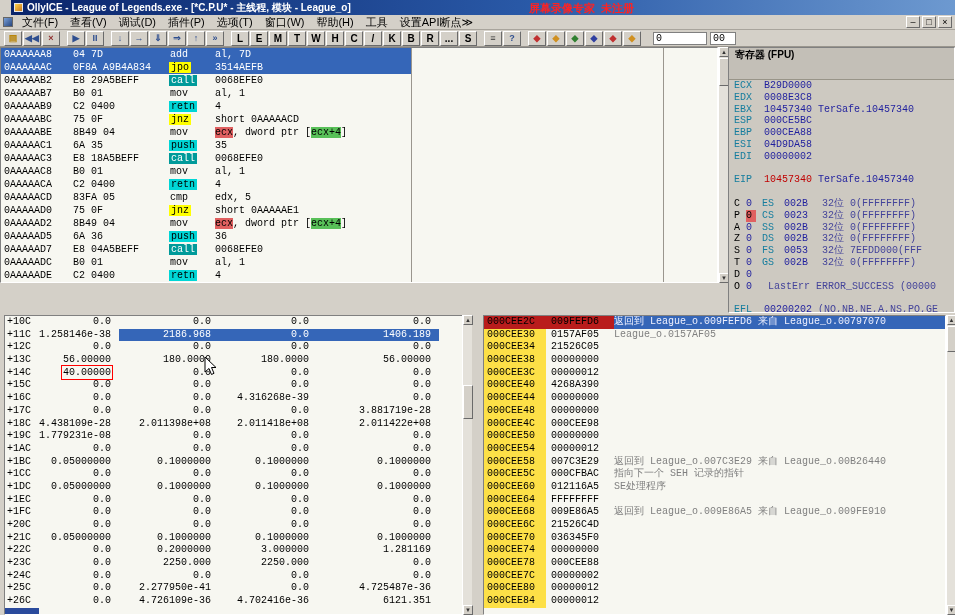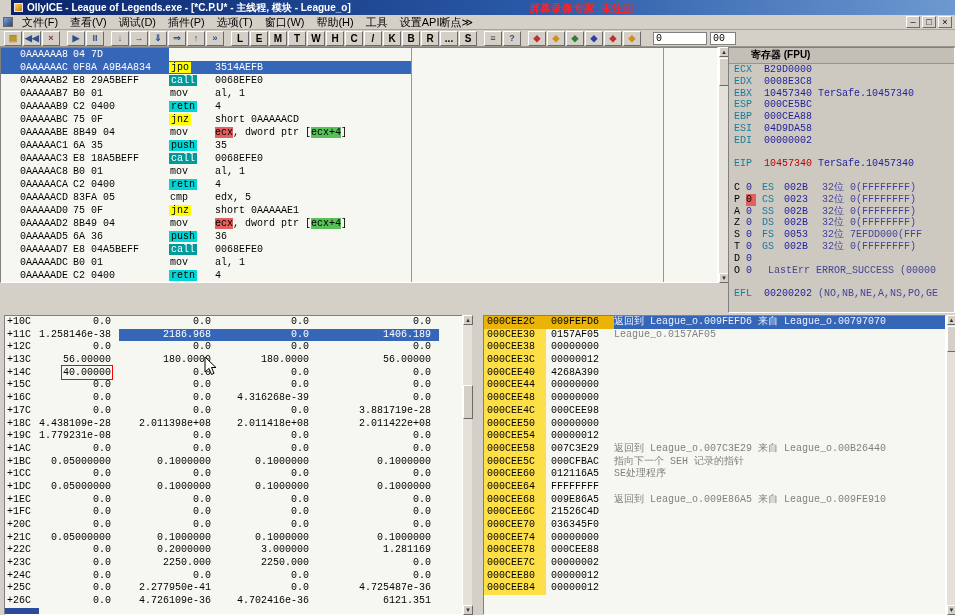--- a/index.html
+++ b/index.html
@@ -42,38 +42,38 @@
   .tinput-val{width:26px;margin-left:2px}
 
   
   .pane{position:absolute;background:#f7f7f1;border:1px solid;
     border-color:#808080 #ffffff #ffffff #808080;overflow:hidden;
     font:10px "Liberation Mono","DejaVu Sans Mono",monospace;color:#000}
 
   
   #disasm{left:0;top:47px;width:718px;height:236px}
   .drow{display:flex;height:13px;line-height:13px;white-space:pre}
-  .d-addr{width:72px;padding-left:19px}
+  .d-addr{width:72px;padding-left:3px}
   .d-bytes{width:96px}
   .d-instr{width:242px;display:flex}
   .d-comment{flex:1}
   .drow.sel .d-addr,.drow.sel .d-bytes,.drow.sel .d-instr{background:var(--sel);color:#fff}
   .mnw{display:inline-block;width:46px}
   .mn-plain{padding:0 1px}
   .chip{padding:0 2px}
   .chip-jump{background:var(--jump);color:#000}
   .chip-call{background:var(--call);color:#fff}
   .chip-stack{background:var(--stk);color:#000}
   .hl-red{background:var(--hlred);color:#000}
   .hl-green{background:var(--hlgreen);color:#000}
   .vline{position:absolute;top:0;bottom:0;width:1px;background:#9a968e}
 
   
   #registers{left:728px;top:47px;width:227px;height:266px;background:#cdc9c1}
-  .rhdr{height:16px;line-height:16px;padding-left:22px;background:#c3bfb7;
+  .rhdr{height:32px;line-height:16px;padding-left:6px;background:#c3bfb7;
     border-bottom:1px solid #989488;font:bold 10px "Liberation Sans",sans-serif;color:#000;white-space:pre}
   .rrow{height:11.8px;line-height:11.8px;padding-left:5px;white-space:pre;display:flex}
   .rname{width:30px;color:#157d9e}
   .rval{color:#1f1f9e}
   .rval.eip{color:var(--eipred)}
   .rextra{color:#1f1f9e;margin-left:6px}
   .rflag{width:12px;color:#000}
   .rbit{width:16px;color:#1f1f9e}
   .rbit.chg{background:var(--hlred);color:#000;width:auto;min-width:10px;margin-right:6px}
   .rseg{width:22px;color:#157d9e}
@@ -90,21 +90,21 @@
   .m-val.sel{background:var(--sel);color:#fff}
   .redbox-text{outline:1px solid var(--ann);outline-offset:1px}
   .partial-sel{position:absolute;left:0;top:292px;width:34px;height:7px;background:#2a4a9c}
 
   
   #stack{left:483px;top:315px;width:463px;height:300px}
   .srow{display:flex;height:12.7px;line-height:12.7px;white-space:pre}
   .s-addr{width:62px;padding-left:3px;background:#fde047}
   .s-val{width:68px;padding-left:5px}
   .s-comment{flex:1;color:#808080;padding-left:0;overflow:hidden}
-  .srow.sel .s-addr,.srow.sel .s-val{background:#eab308}
+  .srow.sel .s-addr,.srow.sel .s-val{background:#b91c1c}
   .srow.sel .s-comment{background:var(--sel);color:#eef0ff}
 
   
   .vscroll{position:absolute;width:10px;background:#e4e1da;border-left:1px solid #fff}
   .sarrow{position:absolute;left:0;width:10px;height:10px;background:#d4d0c8;border:1px solid;
     border-color:#fff #6a6a6a #6a6a6a #fff;font-size:6px;line-height:8px;text-align:center;color:#333}
   .sthumb{position:absolute;left:0;width:10px;background:#d4d0c8;border:1px solid;
     border-color:#fff #6a6a6a #6a6a6a #fff}
 
   .cursor{position:absolute;left:204px;top:356px;z-index:99}
@@ -168,21 +168,21 @@
       <button class="tbtn" style="color: rgb(48, 64, 160);">◆</button>
       <button class="tbtn" style="color: rgb(192, 48, 48);">◆</button>
       <button class="tbtn" style="color: rgb(208, 144, 32);">◆</button>
       <span class="tsep"></span>
       <input class="tinput tinput-addr" value="0" style="">
       <input class="tinput tinput-val" value="00" style="">
     </div>
 
   <div id="disasm" class="pane">
     <div id="disasm-rows">
-        <div class="drow sel"><span class="d-addr">0AAAAAA8</span><span class="d-bytes">04 7D</span><span class="d-comment"></span></div>
+        <div class="drow sel"><span class="d-addr">0AAAAAA8</span><span class="d-bytes">04 7D</span><span class="d-instr"><span class="mnw"><span class="mn-plain">add</span></span><span class="ops"><span>al, 7D</span></span></span><span class="d-comment"></span></div>
         <div class="drow sel"><span class="d-addr">0AAAAAAC</span><span class="d-bytes">0F8A A9B4A834</span><span class="d-instr"><span class="mnw"><span class="chip chip-jump">jpo</span></span><span class="ops"><span>3514AEFB</span></span></span><span class="d-comment"></span></div>
         <div class="drow"><span class="d-addr">0AAAAAB2</span><span class="d-bytes">E8 29A5BEFF</span><span class="d-instr"><span class="mnw"><span class="chip chip-call">call</span></span><span class="ops"><span>0068EFE0</span></span></span><span class="d-comment"></span></div>
         <div class="drow"><span class="d-addr">0AAAAAB7</span><span class="d-bytes">B0 01</span><span class="d-instr"><span class="mnw"><span class="mn-plain">mov</span></span><span class="ops"><span>al, 1</span></span></span><span class="d-comment"></span></div>
         <div class="drow"><span class="d-addr">0AAAAAB9</span><span class="d-bytes">C2 0400</span><span class="d-instr"><span class="mnw"><span class="chip chip-stack">retn</span></span><span class="ops"><span>4</span></span></span><span class="d-comment"></span></div>
         <div class="drow"><span class="d-addr">0AAAAABC</span><span class="d-bytes">75 0F</span><span class="d-instr"><span class="mnw"><span class="chip chip-jump">jnz</span></span><span class="ops"><span>short 0AAAAACD</span></span></span><span class="d-comment"></span></div>
         <div class="drow"><span class="d-addr">0AAAAABE</span><span class="d-bytes">8B49 04</span><span class="d-instr"><span class="mnw"><span class="mn-plain">mov</span></span><span class="ops"><span class="hl-red">ecx</span><span>, dword ptr [</span><span class="hl-green">ecx+4</span><span>]</span></span></span><span class="d-comment"></span></div>
         <div class="drow"><span class="d-addr">0AAAAAC1</span><span class="d-bytes">6A 35</span><span class="d-instr"><span class="mnw"><span class="chip chip-stack">push</span></span><span class="ops"><span>35</span></span></span><span class="d-comment"></span></div>
         <div class="drow"><span class="d-addr">0AAAAAC3</span><span class="d-bytes">E8 18A5BEFF</span><span class="d-instr"><span class="mnw"><span class="chip chip-call">call</span></span><span class="ops"><span>0068EFE0</span></span></span><span class="d-comment"></span></div>
         <div class="drow"><span class="d-addr">0AAAAAC8</span><span class="d-bytes">B0 01</span><span class="d-instr"><span class="mnw"><span class="mn-plain">mov</span></span><span class="ops"><span>al, 1</span></span></span><span class="d-comment"></span></div>
         <div class="drow"><span class="d-addr">0AAAAACA</span><span class="d-bytes">C2 0400</span><span class="d-instr"><span class="mnw"><span class="chip chip-stack">retn</span></span><span class="ops"><span>4</span></span></span><span class="d-comment"></span></div>
@@ -262,20 +262,21 @@
   <div class="vscroll" style="left:462px;top:315px;height:300px">
     <div class="sarrow" style="top:0">▲</div>
     <div class="sthumb" style="top:70px;height:34px"></div>
     <div class="sarrow" style="bottom:0">▼</div>
   </div>
 
   <div id="stack" class="pane">
     <div id="stack-rows">
         <div class="srow sel"><span class="s-addr">000CEE2C</span><span class="s-val">009FEFD6</span><span class="s-comment">返回到 League_o.009FEFD6 来自 League_o.00797070</span></div>
         <div class="srow"><span class="s-addr">000CEE30</span><span class="s-val">0157AF05</span><span class="s-comment">League_o.0157AF05</span></div>
+        <div class="srow"><span class="s-addr">000CEE34</span><span class="s-val">21526C05</span><span class="s-comment"></span></div>
         <div class="srow"><span class="s-addr">000CEE38</span><span class="s-val">00000000</span><span class="s-comment"></span></div>
         <div class="srow"><span class="s-addr">000CEE3C</span><span class="s-val">00000012</span><span class="s-comment"></span></div>
         <div class="srow"><span class="s-addr">000CEE40</span><span class="s-val">4268A390</span><span class="s-comment"></span></div>
         <div class="srow"><span class="s-addr">000CEE44</span><span class="s-val">00000000</span><span class="s-comment"></span></div>
         <div class="srow"><span class="s-addr">000CEE48</span><span class="s-val">00000000</span><span class="s-comment"></span></div>
         <div class="srow"><span class="s-addr">000CEE4C</span><span class="s-val">000CEE98</span><span class="s-comment"></span></div>
         <div class="srow"><span class="s-addr">000CEE50</span><span class="s-val">00000000</span><span class="s-comment"></span></div>
         <div class="srow"><span class="s-addr">000CEE54</span><span class="s-val">00000012</span><span class="s-comment"></span></div>
         <div class="srow"><span class="s-addr">000CEE58</span><span class="s-val">007C3E29</span><span class="s-comment">返回到 League_o.007C3E29 来自 League_o.00B26440</span></div>
         <div class="srow"><span class="s-addr">000CEE5C</span><span class="s-val">000CFBAC</span><span class="s-comment">指向下一个 SEH 记录的指针</span></div>

